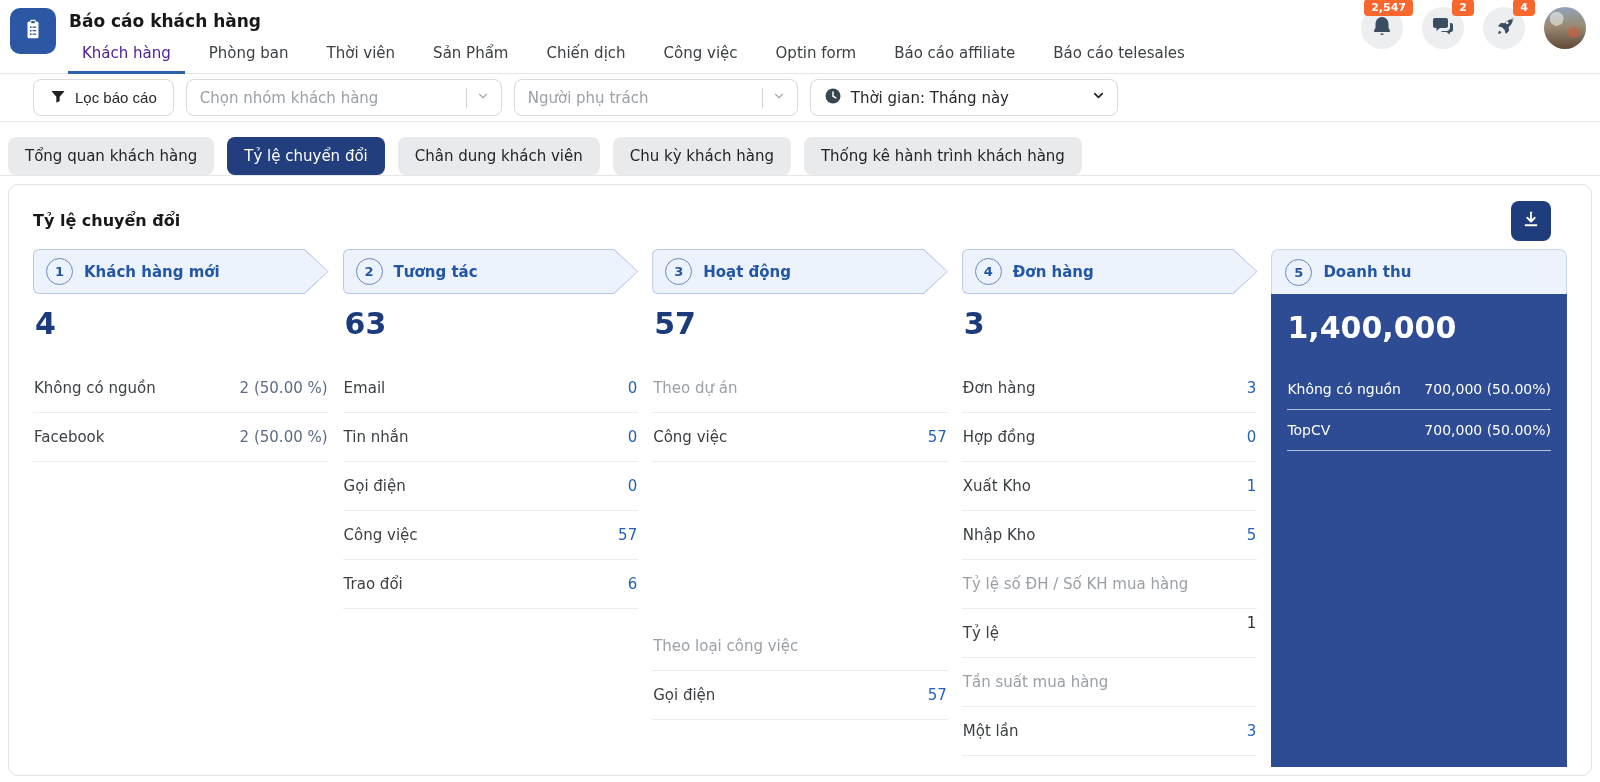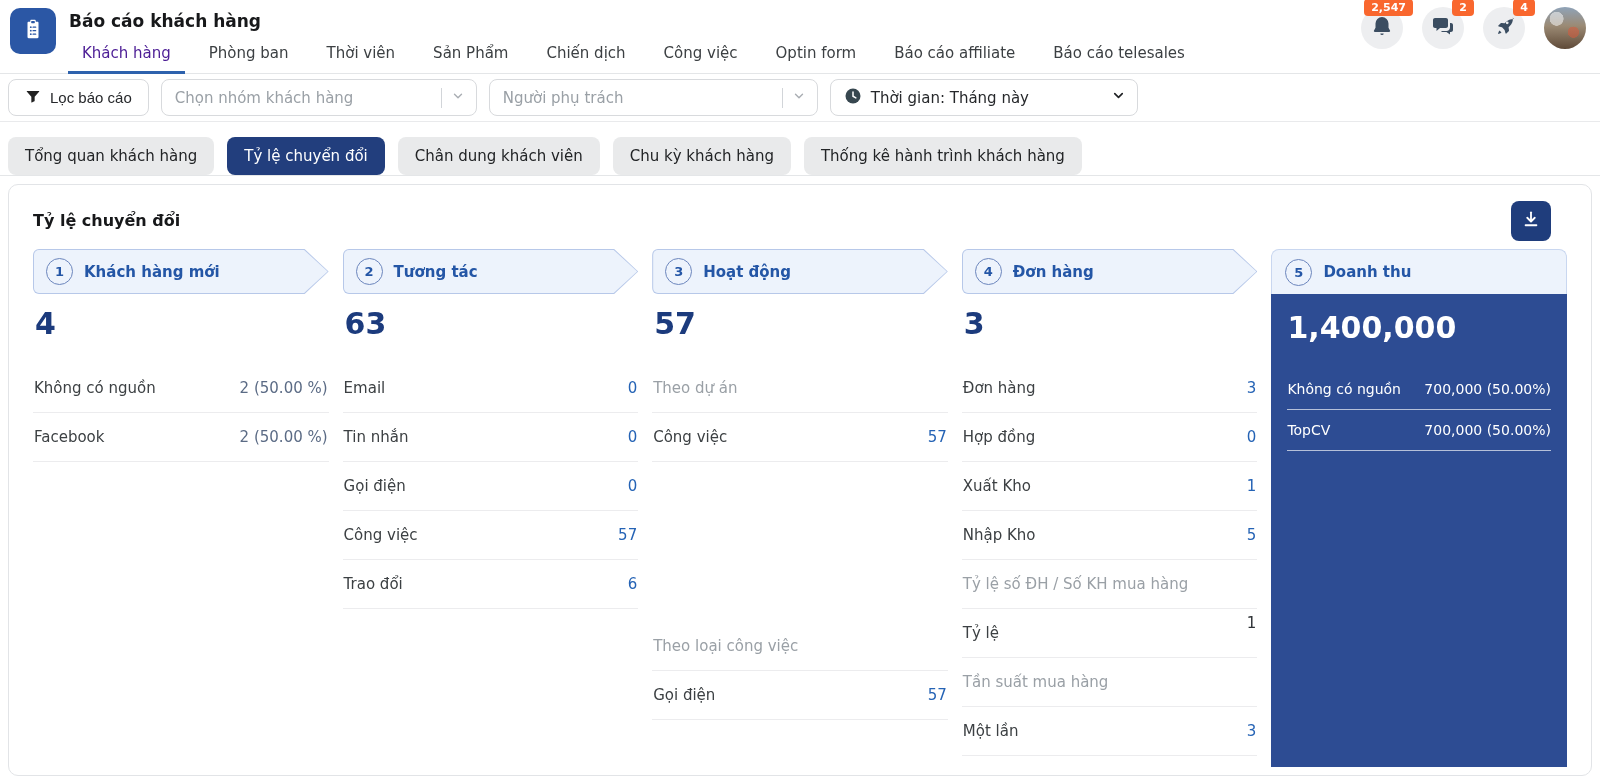--- a/index.html
+++ b/index.html
@@ -29,28 +29,28 @@
             background:
               radial-gradient(circle at 30% 28%, rgba(255,255,255,.5) 0 16%, transparent 17%),
               radial-gradient(circle at 70% 60%, rgba(214,90,60,.55) 0 14%, transparent 15%),
               linear-gradient(180deg,#8fa3b8 0%, #9b8a74 45%, #5f4a38 100%); }
 
   
   .filter-bar { height:48px; display:flex; align-items:center; gap:12px; padding-left:8px;
                 border-bottom:1px solid #e9eaec; }
   .btn-filter { height:37px; display:flex; align-items:center; gap:9px; padding:0 16px;
                 border:1px solid #d8dadd; border-radius:8px; background:#fff; font-size:15px;
-                color:#26282b; cursor:pointer; }
+                color:#26282b; cursor:pointer;margin-left:25px; }
   .select { height:37px; border:1px solid #d8dadd; border-radius:8px; background:#fff;
             display:flex; align-items:center; padding:0 11px 0 13px; font-size:15px;
             color:#9aa0a6; cursor:pointer; }
   .select .grow { flex:1; }
   .pipe { width:0; height:20px; border-left:1px solid #d2d5d9; margin-right:9px; }
   .sel-group { width:316px; }
-  .sel-assignee { width:329px; }
+  .sel-assignee { width:284px; }
   .sel-time { width:308px; color:#26282b; gap:9px; }
 
   
   .pill-bar { height:54px; display:flex; align-items:flex-end; gap:13px; padding-left:8px;
               border-bottom:1px solid #e4e6e8; }
   .pill { height:38px; display:flex; align-items:center; padding:0 17px; background:#e9eaeb;
           border-radius:8px; font-size:15px; color:#222426; cursor:pointer; white-space:nowrap; }
   .pill.active { background:#223e7d; color:#fff; }
 
   

